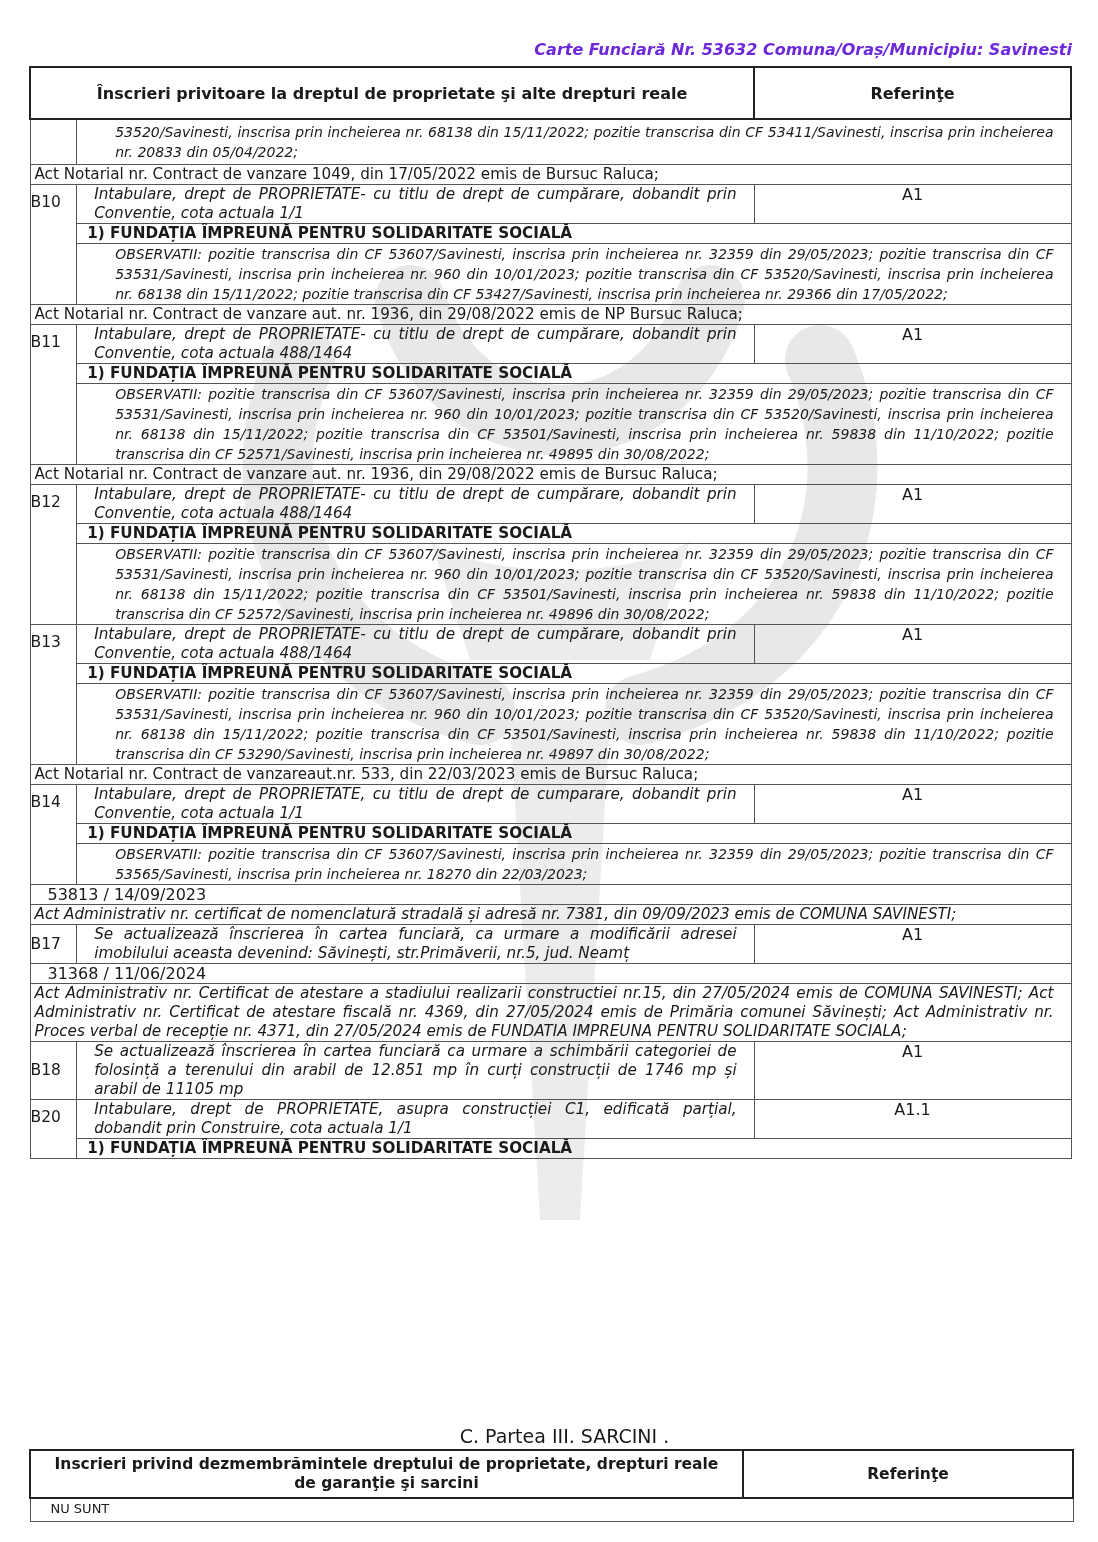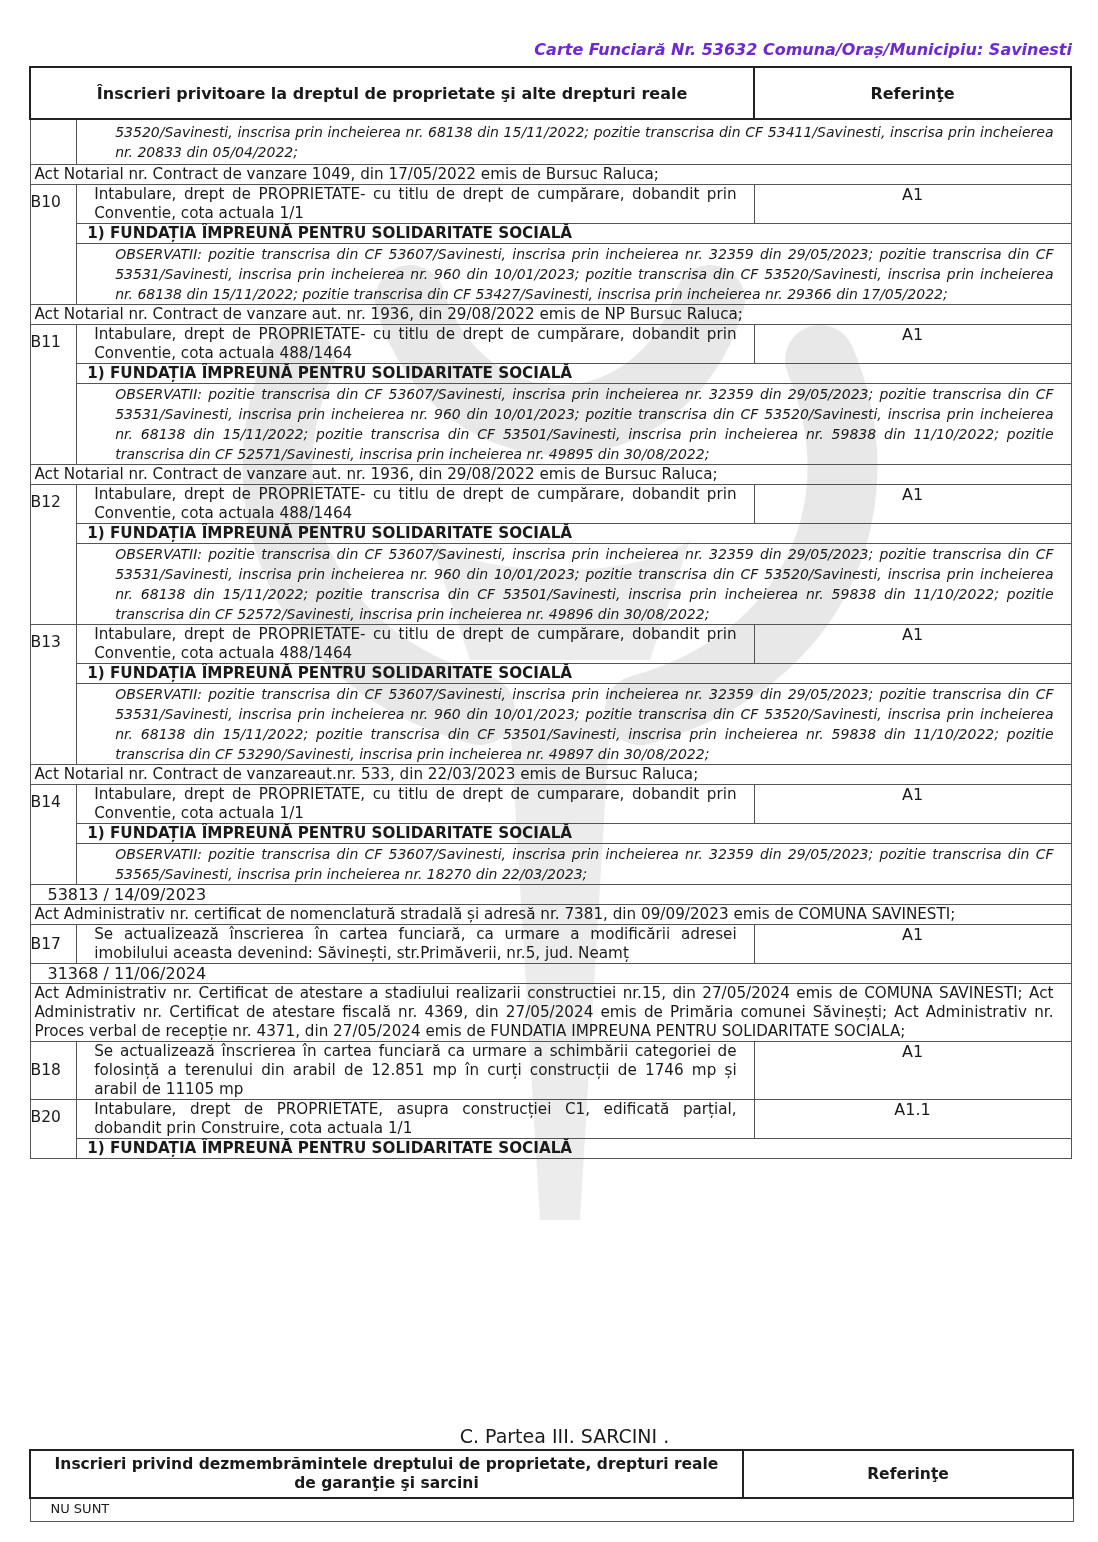--- a/index.html
+++ b/index.html
@@ -19,21 +19,21 @@
   table { border-collapse: collapse; width: 1043px; table-layout: fixed; }
   .main-table { position: absolute; top: 66px; left: 0; }
   td, th { border: 1px solid #555; padding: 0 17px; vertical-align: top; font-size: 15.2px; line-height: 19px; }
   th { font-weight: bold; text-align: center; vertical-align: middle; border: 2px solid #222; height: 50px; font-size: 16px; }
   .col-b { width: 46px; }
   .col-text { width: 667px; }
   .col-ref { width: 312px; }
   .bnum { text-align: left; vertical-align: middle; font-size: 15.5px; padding: 0; }
   .bnum-top { vertical-align: top; padding-top: 8px; }
   .ref { text-align: center; font-size: 16px; }
-  .just { text-align: justify; text-align-last: left; }
+  .just { text-align: justify; text-align-last: left; font-style: italic; }
   .act { padding-left: 4px; }
   .owner { font-weight: bold; padding-left: 10px; }
   .obs { font-style: italic; font-size: 14px; line-height: 20px; padding-left: 38px; text-align: justify; text-align-last: left; }
   .reg { font-weight: normal; font-size: 16px; }
   .noborder-top { border-top: none; }
   .section-title {
     position: absolute; left: 14px; width: 1043px; top: 1424px; text-align: center;
     font-size: 19px; line-height: 24px;
   }
   .sarcini-table { position: absolute; top: 1449px; left: 0; }

